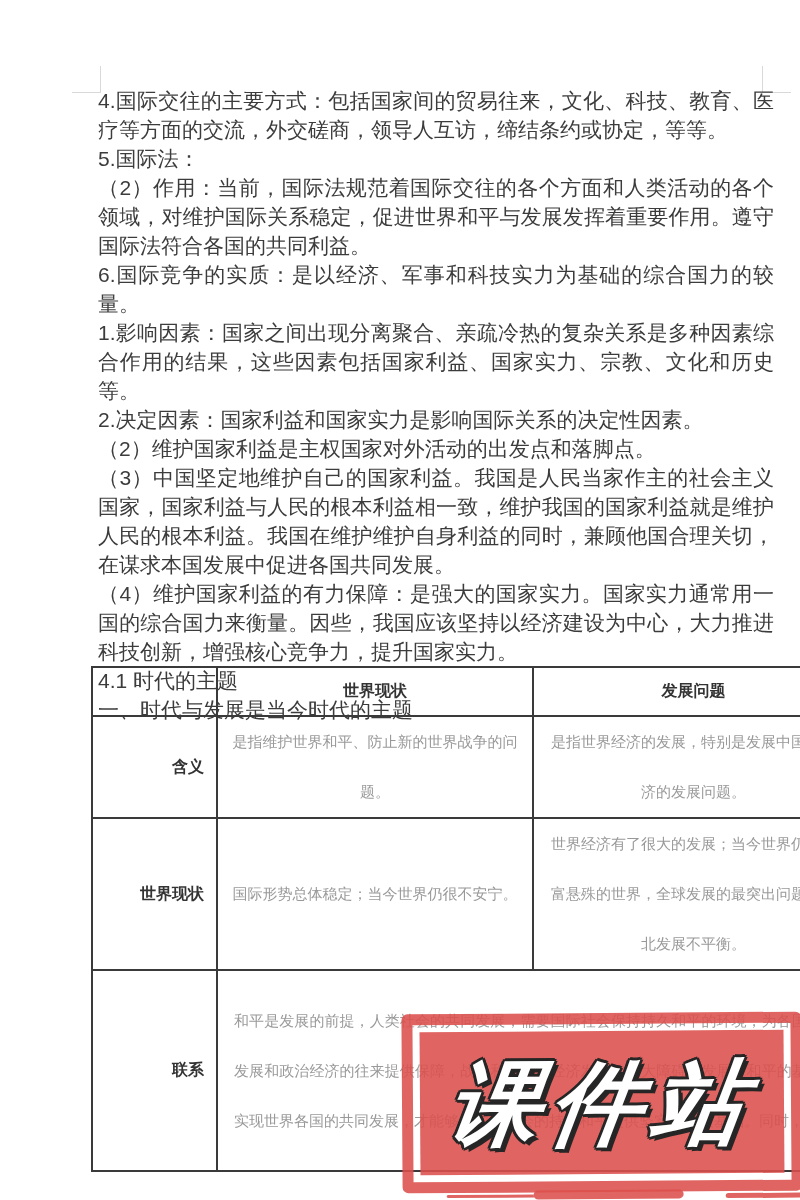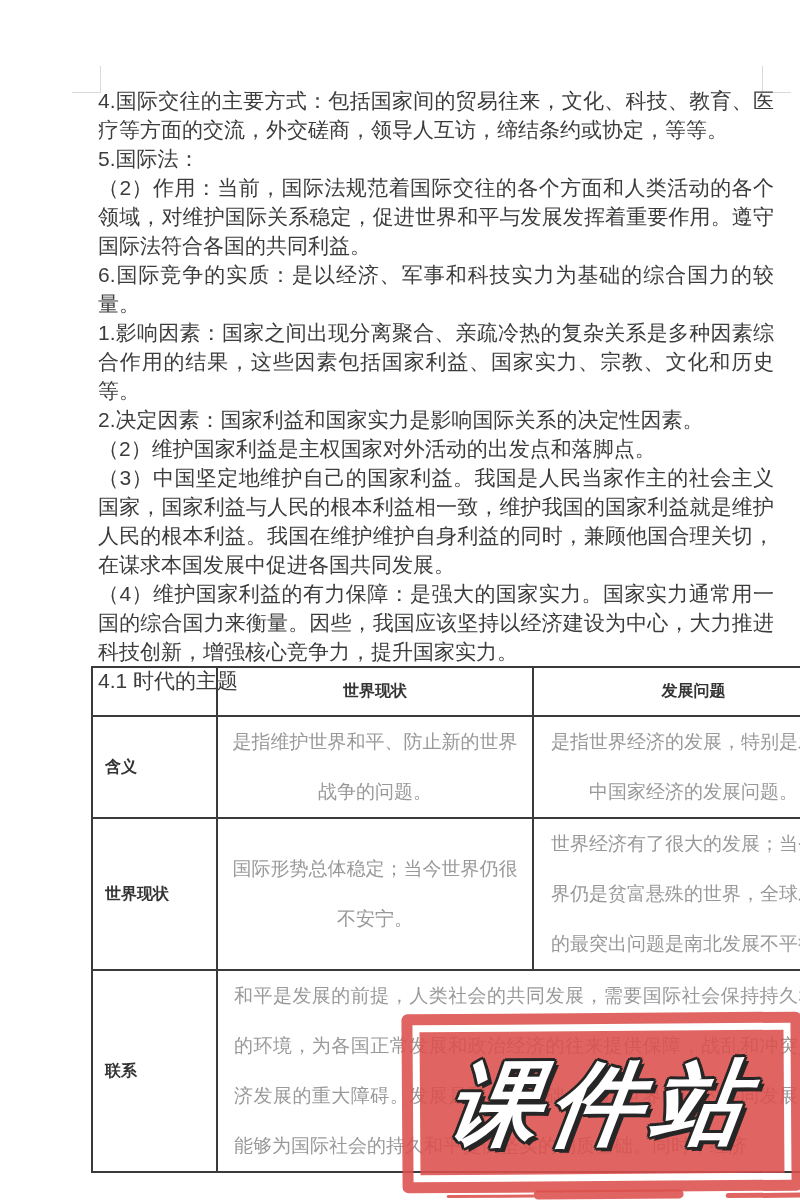--- a/index.html
+++ b/index.html
@@ -66,25 +66,25 @@
     color: #333333;
     font-size: 16px;
     font-weight: bold;
     text-align: center;
     height: 47px;
   }
   .tbl .rowlabel {
     color: #333333;
     font-size: 16px;
     font-weight: bold;
-    text-align: left;
+    text-align: right;
   }
   .tbl .cellbody {
     color: #999999;
-    font-size: 19px;
+    font-size: 15px;
     line-height: 50px;
     text-align: center;
     vertical-align: middle;
   }
   .tbl .merged {
     text-align: justify;
     padding: 0 16px;
   }
   .row-meaning  { height: 98px; }
   .row-status   { height: 151px; }
@@ -147,20 +147,21 @@
   <p>4.国际交往的主要方式：包括国家间的贸易往来，文化、科技、教育、医疗等方面的交流，外交磋商，领导人互访，缔结条约或协定，等等。</p>
   <p>5.国际法：</p>
   <p>（2）作用：当前，国际法规范着国际交往的各个方面和人类活动的各个领域，对维护国际关系稳定，促进世界和平与发展发挥着重要作用。遵守国际法符合各国的共同利益。</p>
   <p>6.国际竞争的实质：是以经济、军事和科技实力为基础的综合国力的较量。</p>
   <p>1.影响因素：国家之间出现分离聚合、亲疏冷热的复杂关系是多种因素综合作用的结果，这些因素包括国家利益、国家实力、宗教、文化和历史等。</p>
   <p>2.决定因素：国家利益和国家实力是影响国际关系的决定性因素。</p>
   <p>（2）维护国家利益是主权国家对外活动的出发点和落脚点。</p>
   <p>（3）中国坚定地维护自己的国家利益。我国是人民当家作主的社会主义国家，国家利益与人民的根本利益相一致，维护我国的国家利益就是维护人民的根本利益。我国在维护维护自身利益的同时，兼顾他国合理关切，在谋求本国发展中促进各国共同发展。</p>
   <p>（4）维护国家利益的有力保障：是强大的国家实力。国家实力通常用一国的综合国力来衡量。因些，我国应该坚持以经济建设为中心，大力推进科技创新，增强核心竞争力，提升国家实力。</p>
   <p>4.1 时代的主题</p>
+  <p>一、时代与发展是当今时代的主题</p>
 </div>
 
 <table class="tbl">
   <tbody>
       <tr>
     <th class="col0"></th>
     <th class="col1">世界现状</th>
     <th class="col2">发展问题</th>
   </tr>
   <tr class="row-meaning">

